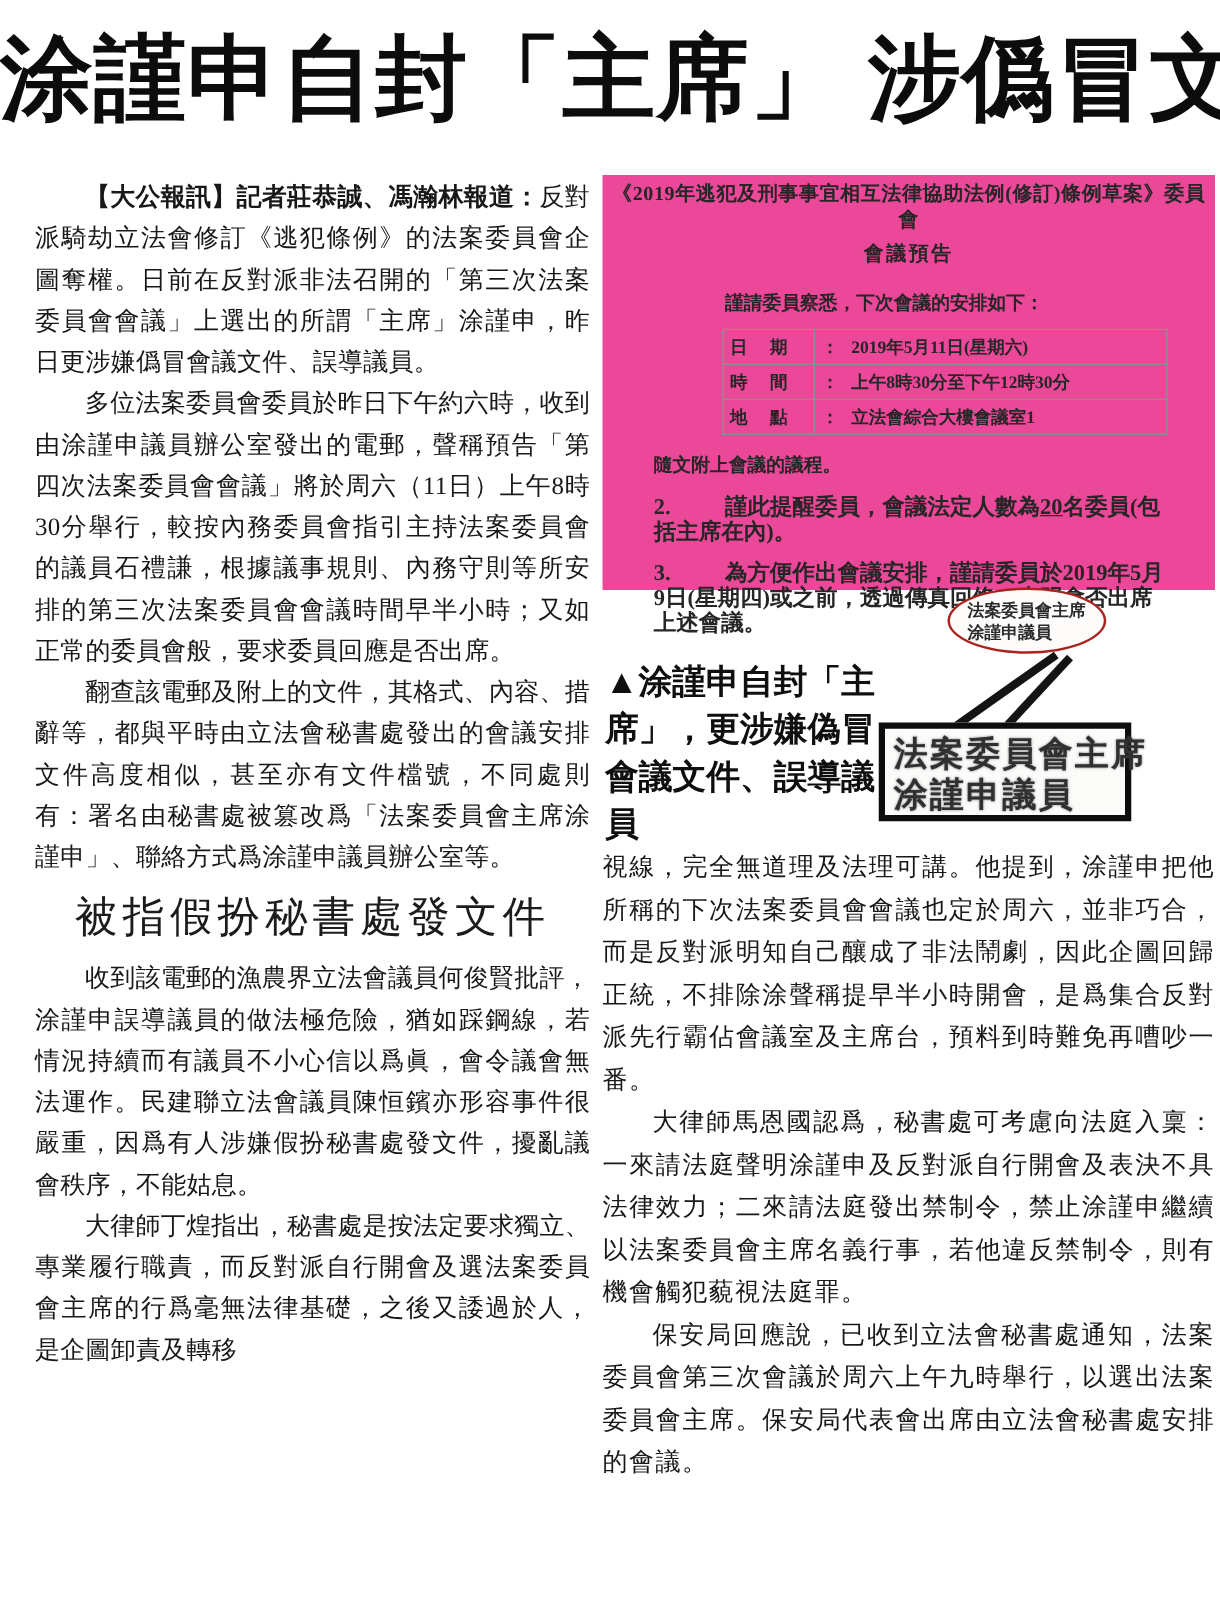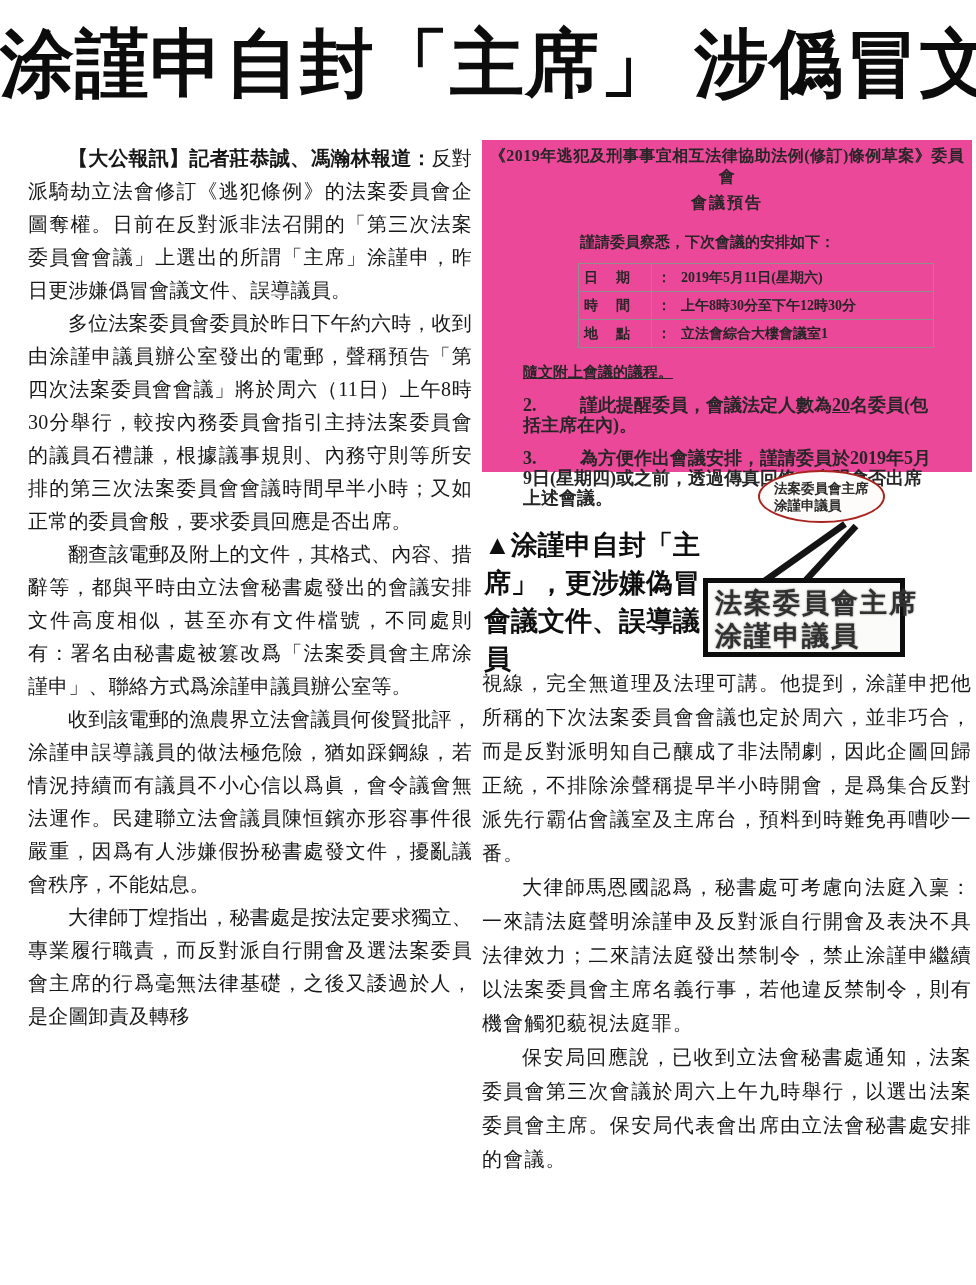--- a/index.html
+++ b/index.html
@@ -27,21 +27,21 @@
   .doc-scan{position:absolute;left:0;top:0;width:490px;height:332px;background:#ec4899;
             color:#262626;font-family:"Liberation Serif","DejaVu Serif",serif;}
   .doc-title{padding-top:5px;text-align:center;font-weight:700;font-size:16px;line-height:21px;letter-spacing:.5px;}
   .doc-subtitle{margin-top:6px;text-align:center;font-weight:700;font-size:16px;letter-spacing:2px;}
   .doc-intro{margin:19px 0 0 98px;font-size:15px;font-weight:600;}
   .doc-table{margin:11px 0 0 96px;border-collapse:collapse;width:356px;font-size:14px;font-weight:600;border-radius:29px;}
   .doc-table td{border:1px solid #8f8f8f;padding:3px 5px;height:21px;vertical-align:middle;}
   .doc-table .lbl{width:62px;letter-spacing:2px;}
   .doc-table .cln{width:14px;text-align:center;border-left:none;border-right:none;}
   .doc-table .val{border-left:none;}
-  .doc-agenda{margin:15px 0 0 41px;font-size:15px;font-weight:600;text-decoration:underline;}
+  .doc-agenda{margin:15px 0 0 41px;font-size:15px;font-weight:600;}
   .doc-item{margin:13px 0 0 41px;font-size:18px;font-weight:600;line-height:20px;width:408px;}
   .doc-item .num{display:inline-block;width:57px;}
   .u20{text-decoration:underline;}
   .doc-bold{font-weight:800;}
 
   
   .ellipse{position:absolute;left:276px;top:330px;width:127px;height:53px;box-sizing:border-box;
            border:2.5px solid #a9241f;border-radius:50%;background:#fdfcfa;
            font-size:13.5px;font-weight:600;color:#2b2b2b;line-height:17px;}
   .ellipse .e1{padding:8px 0 0 14px;}
@@ -51,33 +51,34 @@
 
   .sig-box{position:absolute;left:221px;top:438px;width:202px;height:79px;box-sizing:border-box;
            border:5px solid #0d0d0d;background:#fbfbfa;padding:4px 6px 0 7px;
            font-size:27px;font-weight:700;letter-spacing:2px;line-height:33px;color:#303030;
            text-shadow:0 0 2px rgba(70,70,70,.75);white-space:nowrap;}
 
   .caption{position:absolute;left:2px;top:386px;width:216px;margin:0;
            font-family:"Liberation Sans","DejaVu Sans",sans-serif;font-weight:700;
            font-size:27px;line-height:38px;color:#0f0f0f;text-align:justify;}
 
-  .right-text{position:absolute;left:0;top:526px;width:490px;}
+  .right-text{position:absolute;left:0;top:537px;width:490px;}
 </style>
 </head>
 <body>
 
 <div class="page">
 
   <h1 class="headline">涂謹申自封「主席」 涉僞冒文件</h1>
 
   <div class="col-left">
     <p class="body-p indent"><span class="lead">【大公報訊】記者莊恭誠、馮瀚林報道：</span><span>反對派騎劫立法會修訂《逃犯條例》的法案委員會企圖奪權。日前在反對派非法召開的「第三次法案委員會會議」上選出的所謂「主席」涂謹申，昨日更涉嫌僞冒會議文件、誤導議員。</span></p>
     <p class="body-p indent">多位法案委員會委員於昨日下午約六時，收到由涂謹申議員辦公室發出的電郵，聲稱預告「第四次法案委員會會議」將於周六（11日）上午8時30分舉行，較按內務委員會指引主持法案委員會的議員石禮謙，根據議事規則、內務守則等所安排的第三次法案委員會會議時間早半小時；又如正常的委員會般，要求委員回應是否出席。</p>
     <p class="body-p indent">翻查該電郵及附上的文件，其格式、內容、措辭等，都與平時由立法會秘書處發出的會議安排文件高度相似，甚至亦有文件檔號，不同處則有：署名由秘書處被篡改爲「法案委員會主席涂謹申」、聯絡方式爲涂謹申議員辦公室等。</p>
+    <h2 class="subhead">被指假扮秘書處發文件</h2>
     <p class="body-p indent">收到該電郵的漁農界立法會議員何俊賢批評，涂謹申誤導議員的做法極危險，猶如踩鋼線，若情況持續而有議員不小心信以爲眞，會令議會無法運作。民建聯立法會議員陳恒鑌亦形容事件很嚴重，因爲有人涉嫌假扮秘書處發文件，擾亂議會秩序，不能姑息。</p>
     <p class="body-p indent">大律師丁煌指出，秘書處是按法定要求獨立、專業履行職責，而反對派自行開會及選法案委員會主席的行爲毫無法律基礎，之後又諉過於人，是企圖卸責及轉移</p>
   </div>
 
   <div class="col-right">
 
     <div class="doc-scan">
       <div class="doc-title">
         <div>《2019年逃犯及刑事事宜相互法律協助法例(修訂)條例草案》委員</div>
         <div>會</div>

